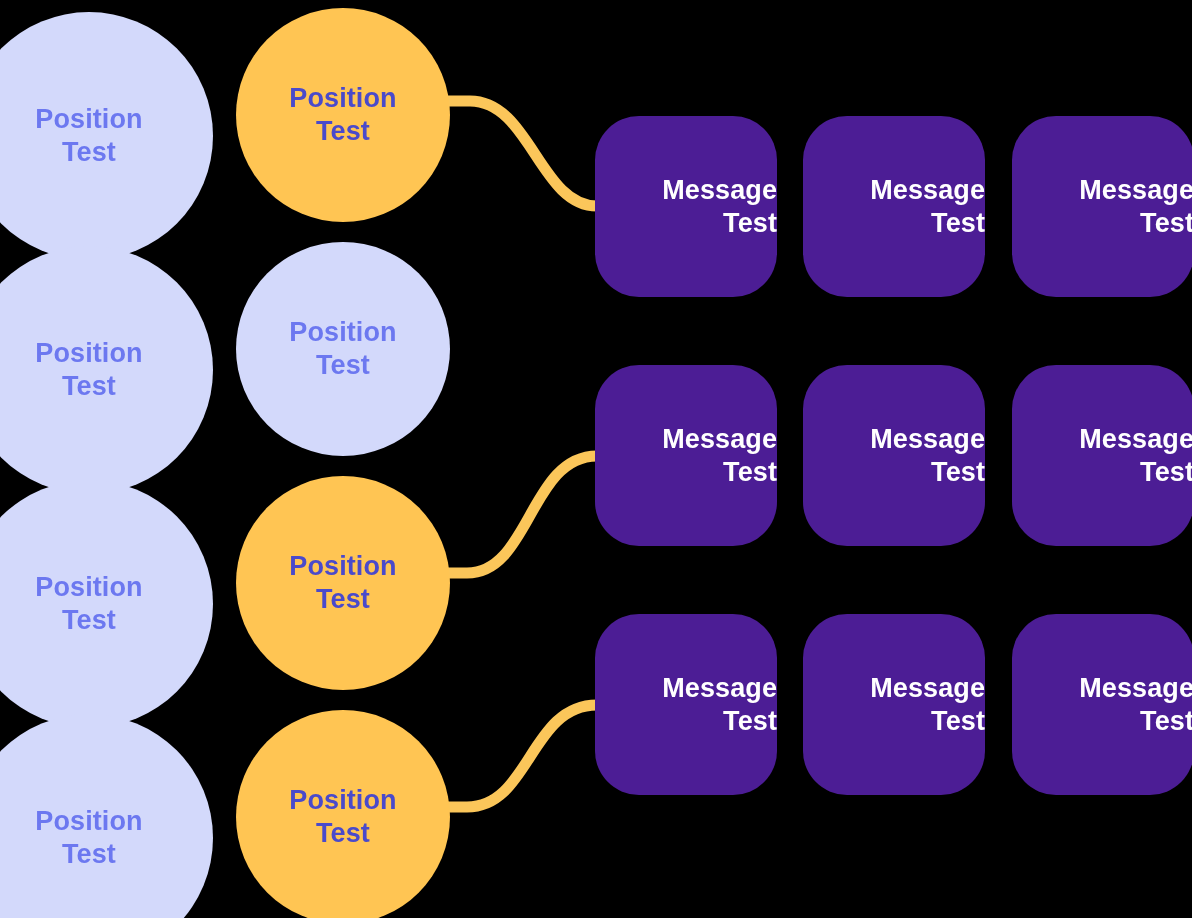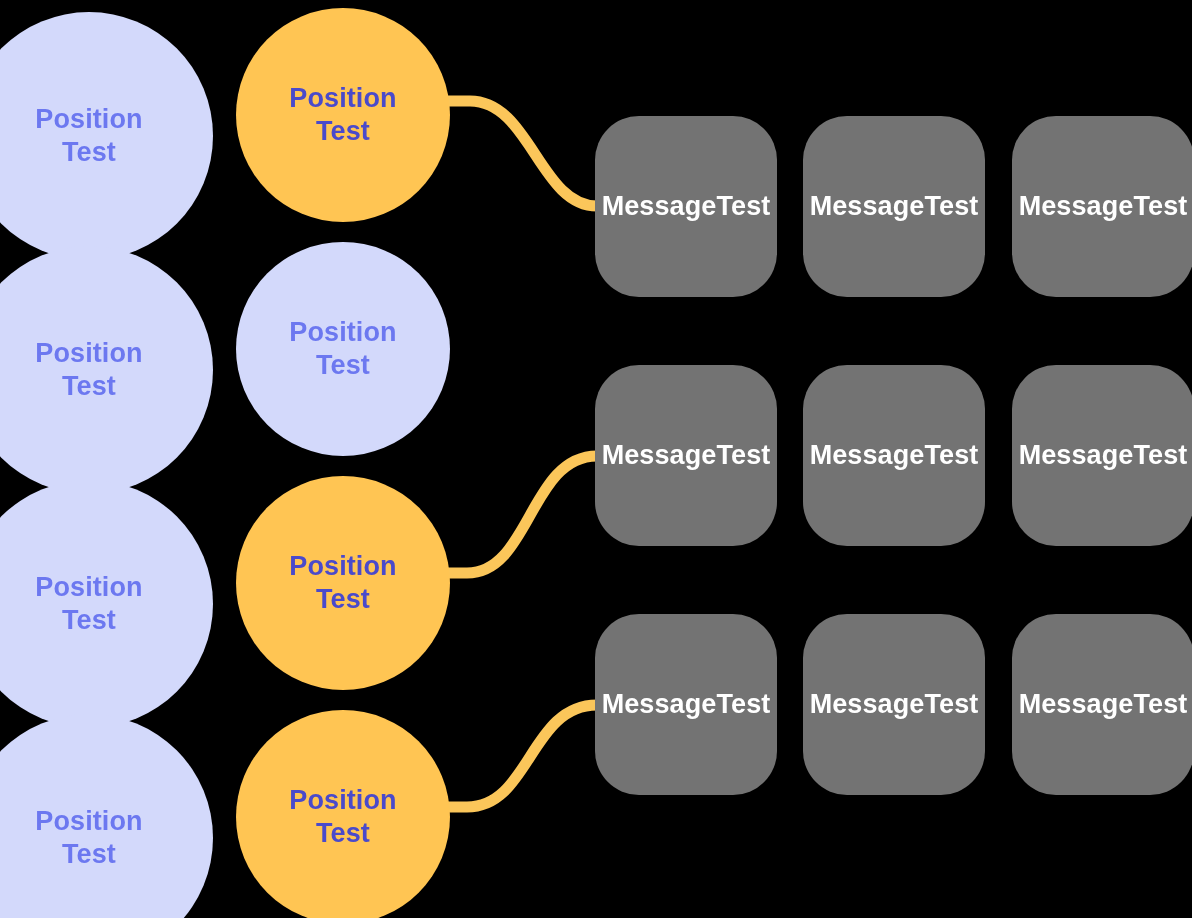--- a/index.html
+++ b/index.html
@@ -44,25 +44,25 @@
     background: #D3D9FB;
     color: #6C78F0;
   }
   .node-circle.amber {
     background: #FFC553;
     color: #4A4ACB;
   }
   .msg-box {
     position: absolute;
     border-radius: 44px;
-    background: #737373;
+    background: #4c1d95;
     color: #FFFFFF;
     display: flex;
-    flex-direction: row;
-    align-items: center;
+    flex-direction: column;
+    align-items: flex-end;
     justify-content: center;
     text-align: center;
     line-height: 1.22;
     font-size: 27px;
     font-weight: 700;
     letter-spacing: 0.1px;
     box-sizing: border-box;
   }
   .line1, .line2 { display: block; }
 </style>

